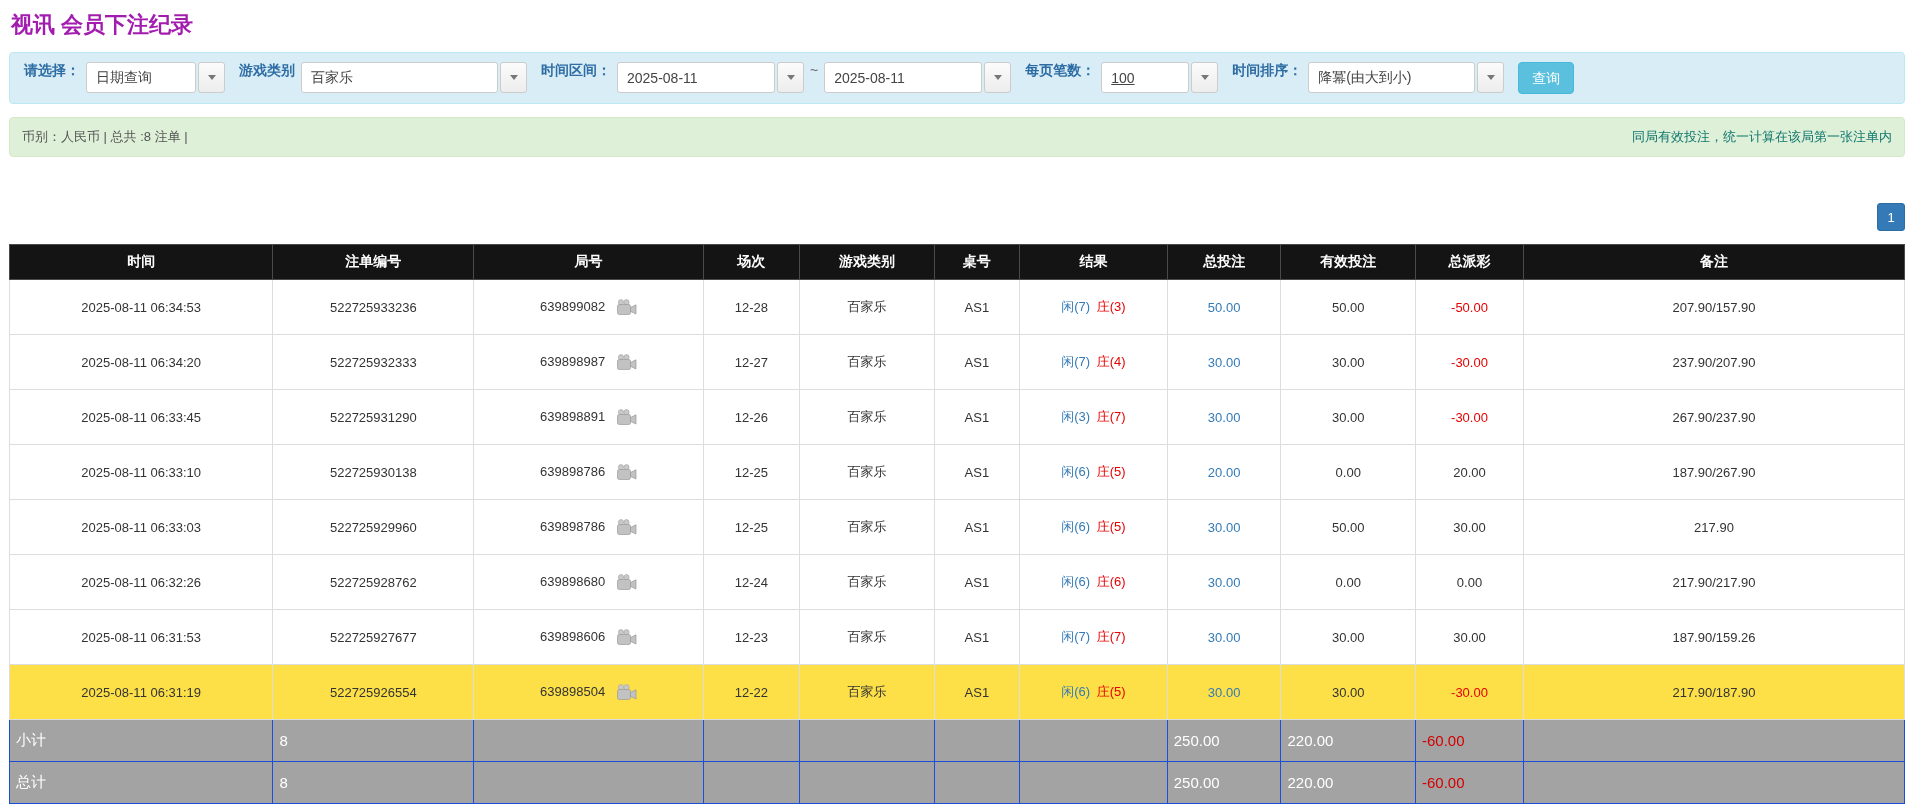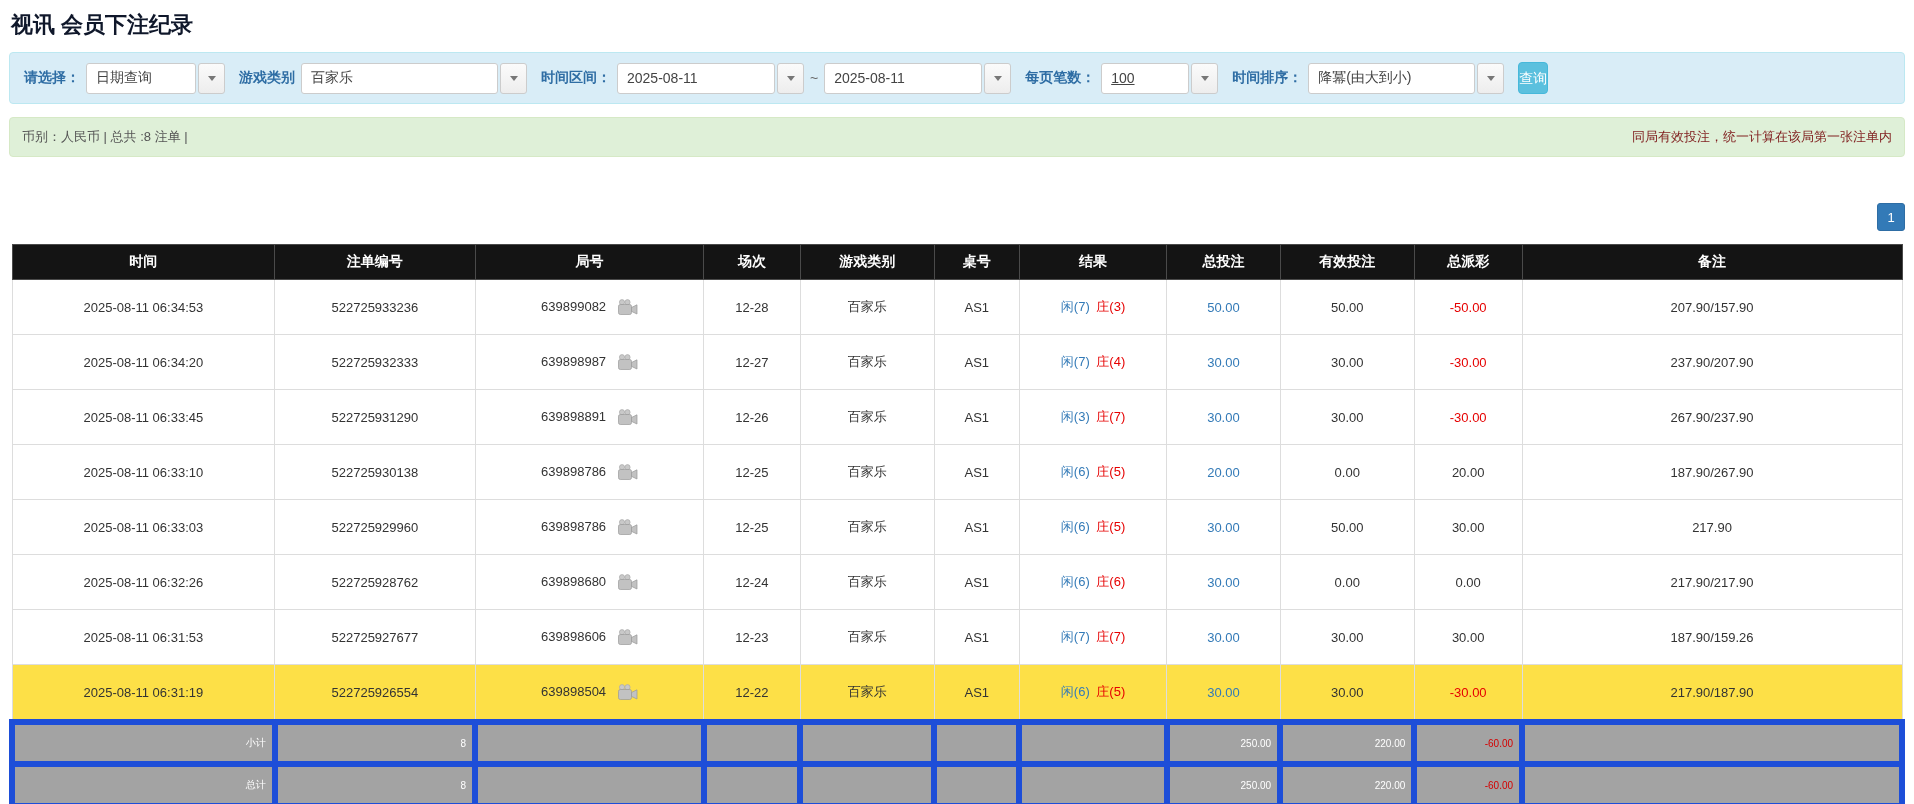--- a/index.html
+++ b/index.html
@@ -9,32 +9,32 @@
     min-height: 804px;
     background: #ffffff;
     font-family: "Liberation Sans", "DejaVu Sans", sans-serif;
     color: #333;
   }
   .content { padding: 0 9px; }
 
   .page-title {
     font-size: 22px;
     font-weight: 700;
-    color: #0f172a;
+    color: #a21caf;
     margin: 10px 0 12px 2px;
   }
 
   
   .filter-bar {
     background: #d9edf7;
     border: 1px solid #bce8f1;
     border-radius: 4px;
     padding: 9px 12px;
     display: flex;
-    align-items: center;
+    align-items: flex-start;
   }
   .filter-label {
     color: #2e6da4;
     font-size: 14px;
     font-weight: 700;
     margin: 0 6px 0 14px;
     white-space: nowrap;
   }
   .filter-label.first { margin-left: 2px; }
   .combo { display: inline-flex; align-items: center; }
@@ -67,42 +67,42 @@
     border-right: 4px solid transparent;
     border-top: 5px solid #777;
   }
   .tilde { color: #666; font-size: 14px; margin: 0 6px; }
   .search-btn {
     background: #5bc0de;
     border: 1px solid #46b8da;
     color: #fff;
     font-size: 14px;
     border-radius: 4px;
-    padding: 8px 0;
+    padding: 8px 13px;
     margin-left: 14px;
     cursor: pointer;
     line-height: 1;
     font-family: "Liberation Sans", "DejaVu Sans", sans-serif;
   }
 
   
   .summary-bar {
     background: #dff0d8;
     border: 1px solid #d6e9c6;
     border-radius: 4px;
     padding: 10px 12px;
     margin-top: 13px;
     display: flex;
     justify-content: space-between;
     align-items: center;
     font-size: 13px;
     text-align: center;
   }
   .summary-left { color: #555; }
-  .summary-right { color: #7f1d1d; }
+  .summary-right { color: #0f766e; }
 
   
   .pagination-row { display: flex; justify-content: flex-end; margin: 46px 0 13px; }
   .page-btn {
     min-width: 28px; height: 28px;
     background: #337ab7;
     border: 1px solid #2e6da4;
     color: #fff;
     border-radius: 3px;
     font-size: 13px;
@@ -133,23 +133,23 @@
   tr.highlighted td { background: #fde047; }
   .bet-link { color: #337ab7; cursor: pointer; }
   .player { color: #337ab7; }
   .banker { color: #e60000; margin-left: 3px; }
   td.negative, span.negative { color: #e60000; }
   .round-cell span { vertical-align: middle; }
   .video-icon { display: inline-block; margin-left: 7px; cursor: pointer; line-height: 0; }
   tfoot td {
     background: #a3a3a3;
     color: #fff;
-    border: 6px solid #1d4ed8;
-    text-align: right;
-    font-size: 10px;
+    border: 1px solid #1d4ed8;
+    text-align: left;
+    font-size: 15px;
     padding: 11px 6px;
     white-space: nowrap;
   }
   tfoot td.negative { color: #d40000; }
 </style>
 </head>
 <body>
 
 <div class="content">
 

